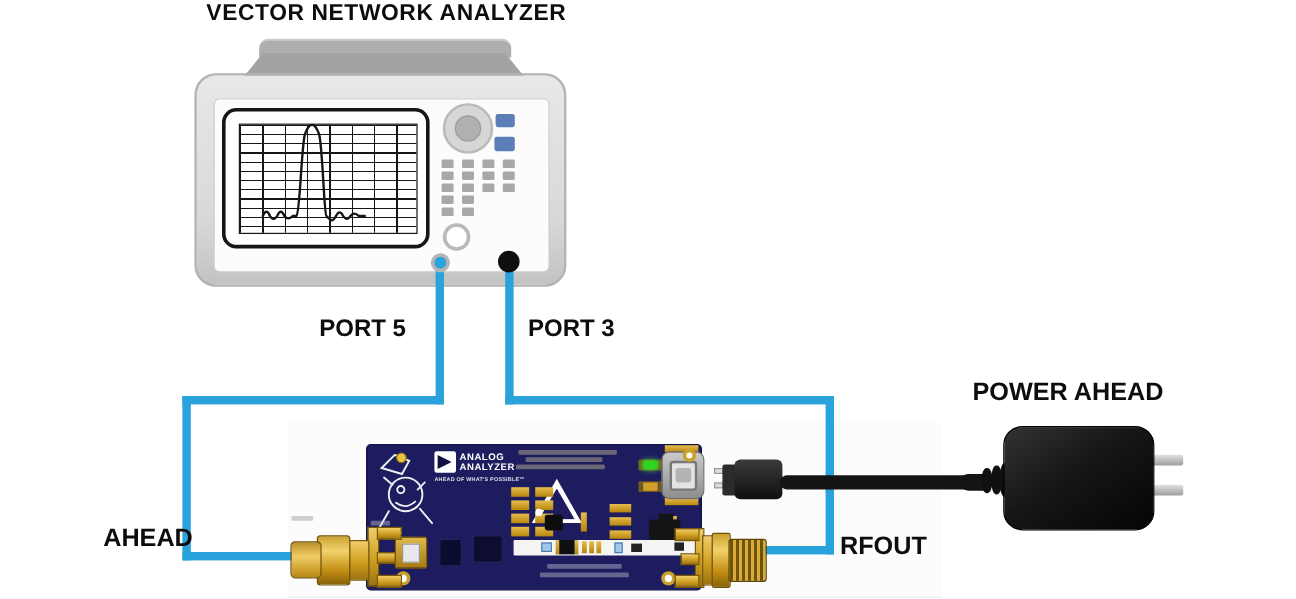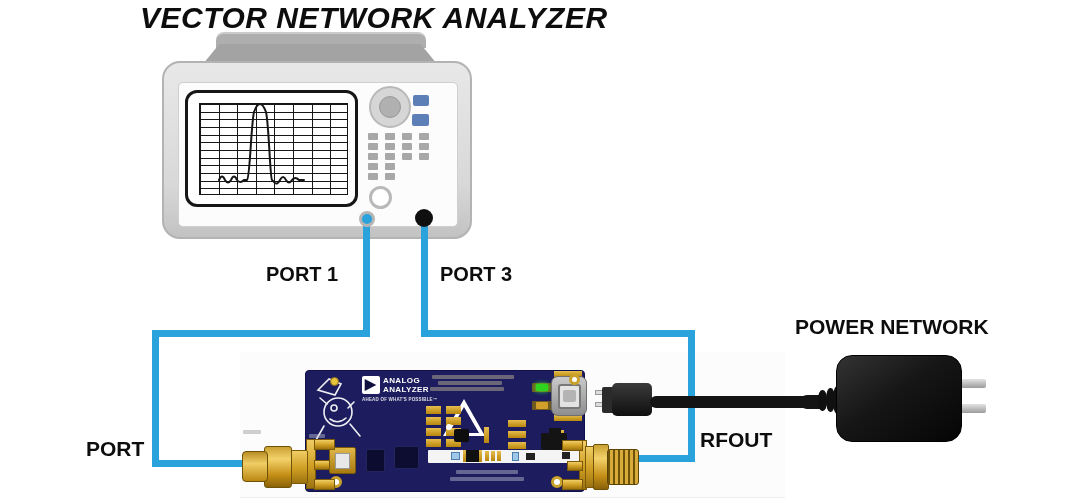--- a/index.html
+++ b/index.html
@@ -189,23 +189,23 @@
   <div class="abs" style="left:650px;top:396px;width:160px;height:12px;border-radius:6px;background:#141414;"></div>
   <div class="abs" style="left:800px;top:395px;width:26px;height:14px;border-radius:7px;background:#141414;"></div>
   <div class="abs" style="left:818px;top:390px;width:9px;height:21px;border-radius:45%;background:#101010;"></div>
   <div class="abs" style="left:826px;top:388px;width:9px;height:24px;border-radius:45%;background:#101010;"></div>
   <div class="abs" style="left:833px;top:386px;width:9px;height:28px;border-radius:45%;background:#101010;"></div>
   <div class="abs" style="left:957px;top:379px;width:29px;height:9px;border-radius:2px;background:linear-gradient(180deg,#e2e2e2,#9c9c9c);"></div>
   <div class="abs" style="left:957px;top:404px;width:29px;height:9px;border-radius:2px;background:linear-gradient(180deg,#e2e2e2,#9c9c9c);"></div>
   <div class="abs" style="left:836px;top:355px;width:126px;height:87px;border-radius:16px;border:1px solid #000;
               background:linear-gradient(145deg,#333 0%,var(--adapter-black,#161616) 45%,#050505 100%);"></div>
 
-  <div class="lbl" style="left:140px;top:1px;width:364px;text-align:center;font-size:30px;letter-spacing:.5px;font-style:italic;">VECTOR NETWORK ANALYZER</div>
-
-  <div class="lbl" style="left:266px;top:263px;font-size:20px;">PORT 1</div>
+  <div class="lbl" style="left:140px;top:1px;width:364px;text-align:center;font-size:19px;letter-spacing:.5px;">VECTOR NETWORK ANALYZER</div>
+
+  <div class="lbl" style="left:266px;top:263px;font-size:20px;">PORT 5</div>
   <div class="lbl" style="left:440px;top:263px;font-size:20px;">PORT 3</div>
 
-  <div class="lbl" style="left:86px;top:437px;font-size:21px;">PORT</div>
-  <div class="lbl" style="left:700px;top:428px;font-size:21px;">RFOUT</div>
-
-  <div class="lbl" style="left:795px;top:315px;width:190px;text-align:center;font-size:21px;">POWER NETWORK</div>
+  <div class="lbl" style="left:86px;top:437px;font-size:21px;">AHEAD</div>
+  <div class="lbl" style="left:700px;top:444px;font-size:21px;">RFOUT</div>
+
+  <div class="lbl" style="left:795px;top:315px;width:190px;text-align:center;font-size:21px;">POWER AHEAD</div>
 
 </div>
 
 </body></html>

